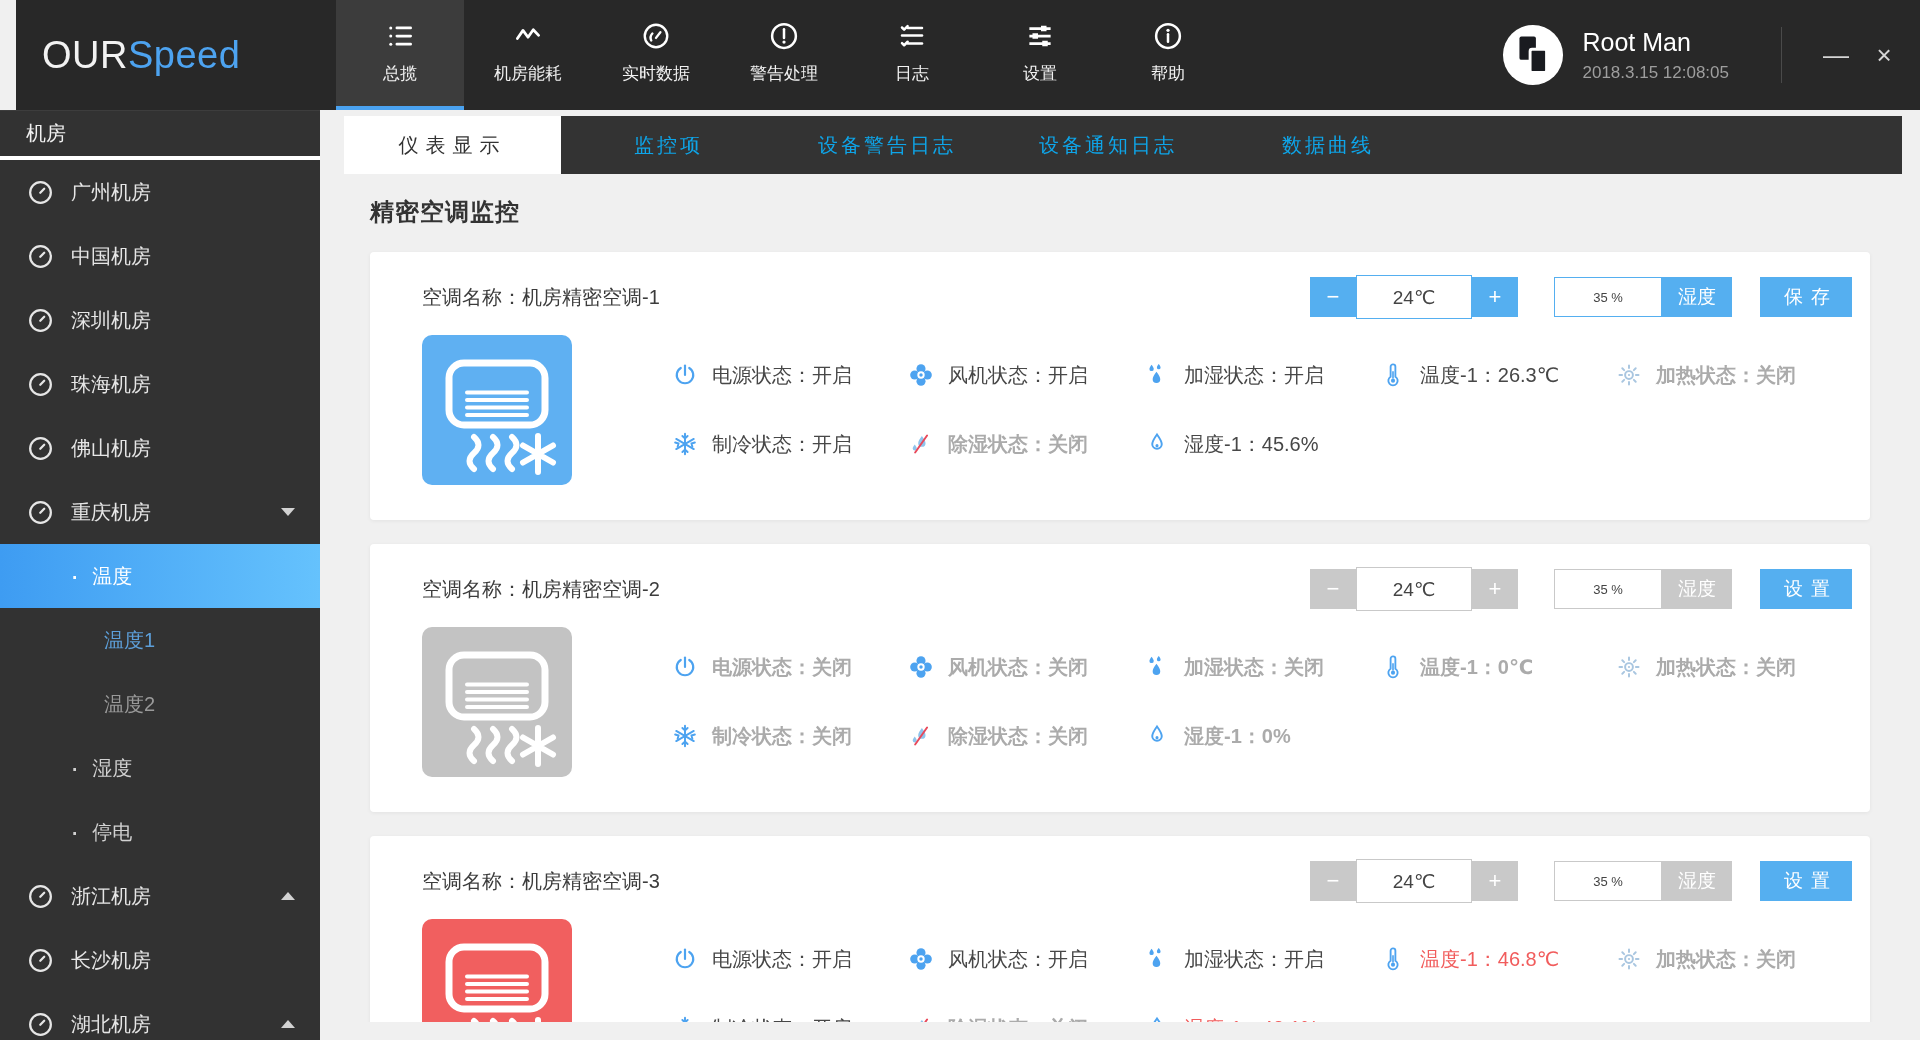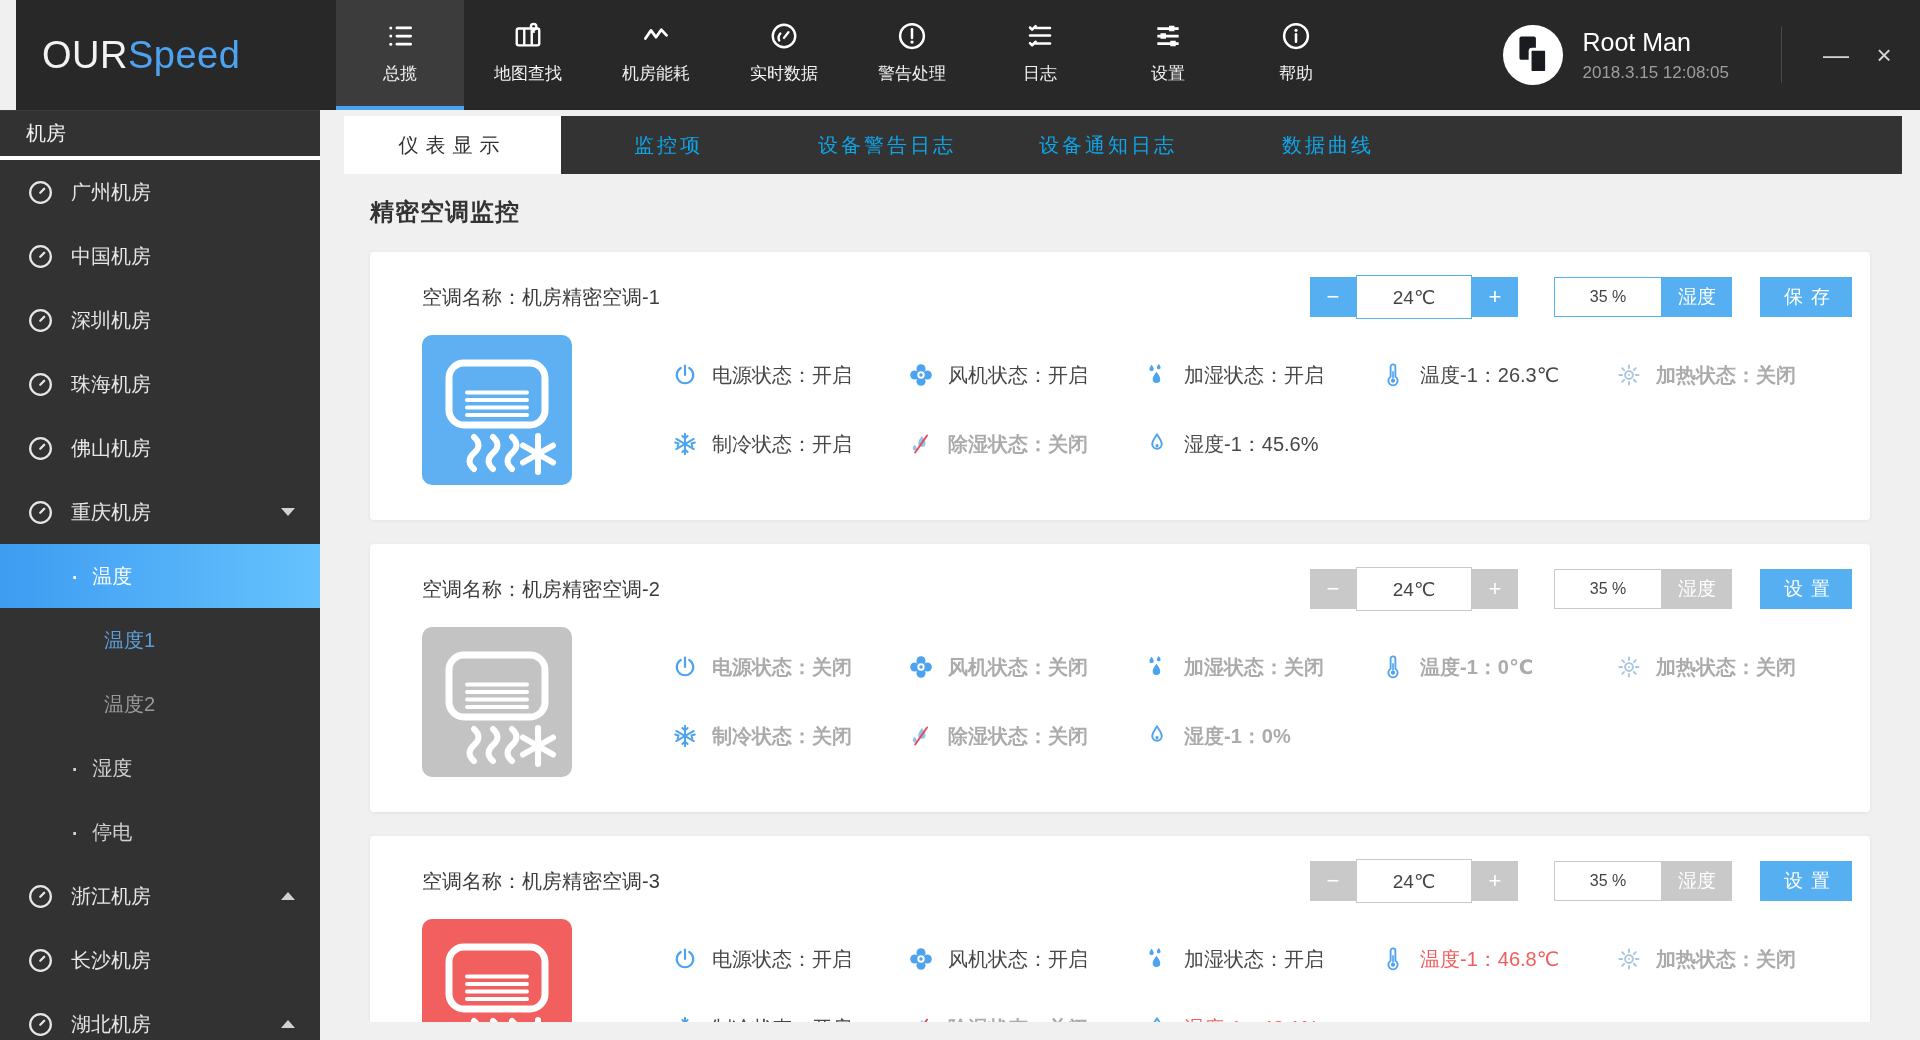--- a/index.html
+++ b/index.html
@@ -71,21 +71,21 @@
   .card-head { display:flex; align-items:center; justify-content:space-between; height:42px; }
   .card-title { font-size:20px; color:#3c3c3c; }
   .controls { display:flex; align-items:center; }
   .stepper { display:flex; align-items:center; }
   .sbtn { width:46px; height:40px; border:none; color:#fff; font-size:22px;
     cursor:pointer; font-family:inherit; }
   .sfield { width:116px; height:44px; background:#fff; display:flex; align-items:center;
     justify-content:center; font-size:19px; color:#444; }
   .humgrp { display:flex; align-items:center; margin-left:36px; }
   .hfield { width:108px; height:40px; background:#fff; display:flex; align-items:center;
-    justify-content:center; font-size:16px; color:#444; }
+    justify-content:center; font-size:13px; color:#444; }
   .hbtn { width:70px; height:40px; border:none; color:#fff; font-size:19px;
     cursor:pointer; font-family:inherit; }
   .abtn { margin-left:28px; width:92px; height:40px; border:none; background:#55aff0;
     color:#fff; font-size:19px; letter-spacing:8px; padding-left:10px; cursor:pointer;
     font-family:inherit; }
   .blue .sbtn, .blue .hbtn { background:#55aff0; }
   .blue .sfield, .blue .hfield { border:1px solid #55aff0; }
   .gray .sbtn, .gray .hbtn { background:#c9c9c9; }
   .gray .sfield, .gray .hfield { border:1px solid #c9c9c9; }
 
@@ -115,31 +115,20 @@
       <div class="nav-item active">
         <span class="ic">
           <svg viewBox="0 0 24 24" fill="none" stroke="currentColor" stroke-width="2.2" stroke-linecap="round">
             <path d="M9.5 5.5h11M9.5 12h11M9.5 18.5h11"></path>
             <circle cx="4.6" cy="5.5" r="1.2" fill="currentColor" stroke="none"></circle>
             <circle cx="4.6" cy="12" r="1.2" fill="currentColor" stroke="none"></circle>
             <circle cx="4.6" cy="18.5" r="1.2" fill="currentColor" stroke="none"></circle>
           </svg>
         </span>
         <span class="nav-lb">总揽</span>
-      </div>
-      <div class="nav-item">
-        <span class="ic">
-          <svg viewBox="0 0 24 24" fill="none" stroke="currentColor" stroke-width="1.9">
-            <rect x="3" y="6" width="18" height="13.5" rx="1.5"></rect>
-            <path d="M9 6v13.5M15 6v13.5"></path>
-            <circle cx="16.5" cy="4.5" r="2.2"></circle>
-            <path d="M16.5 6.7v2.8"></path>
-          </svg>
-        </span>
-        <span class="nav-lb">地图查找</span>
       </div>
       <div class="nav-item">
         <span class="ic">
           <svg viewBox="0 0 24 24" fill="none" stroke="currentColor" stroke-width="2.2" stroke-linecap="round" stroke-linejoin="round">
             <path d="M3.5 14L8 7.5l4 5.5 4.2-6 4.3 4.5"></path>
           </svg>
         </span>
         <span class="nav-lb">机房能耗</span>
       </div>
       <div class="nav-item">

